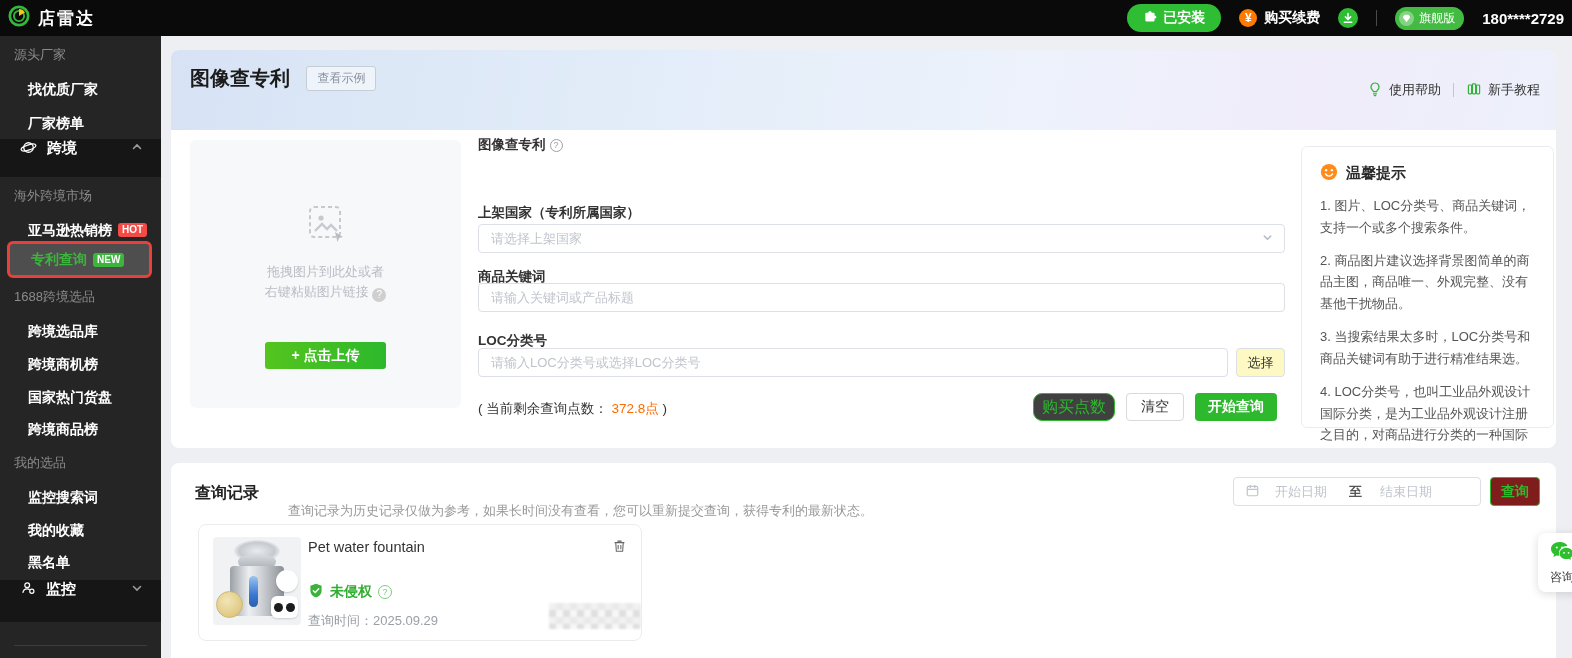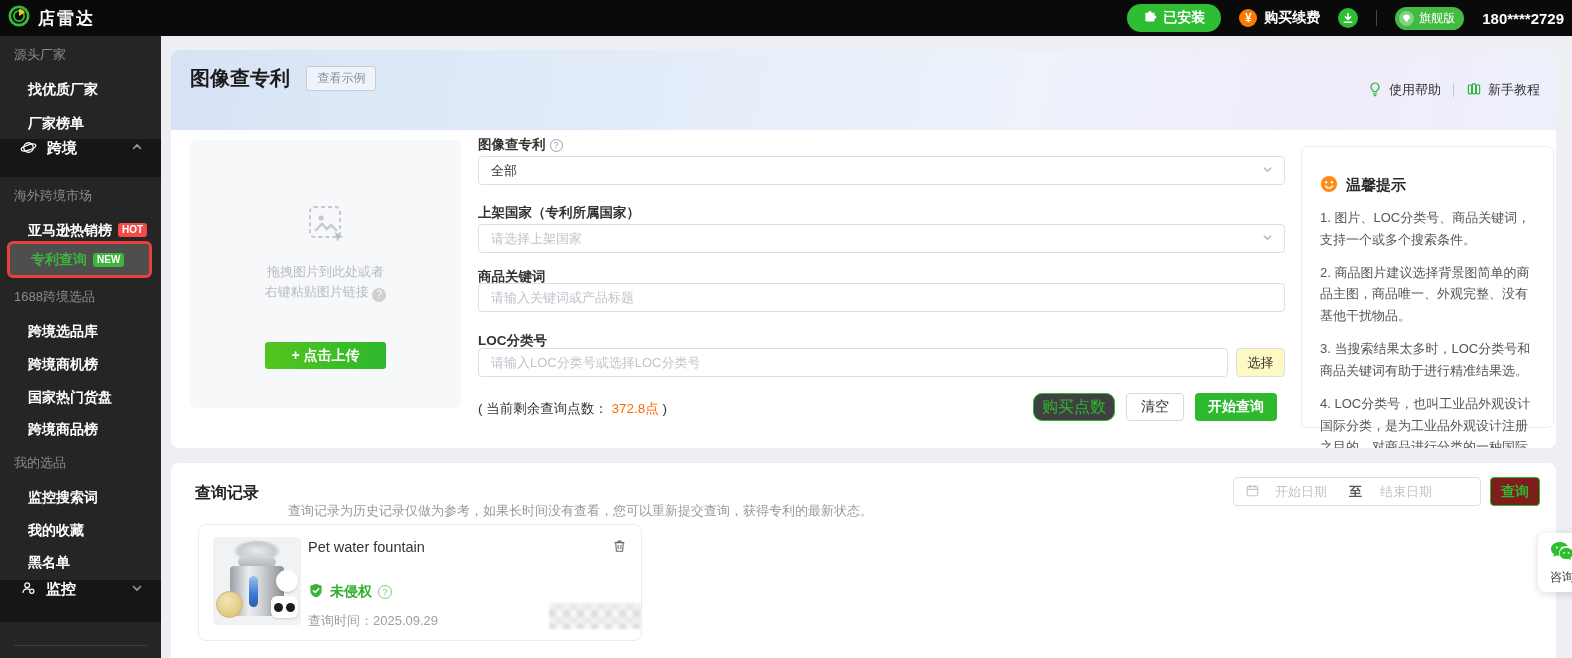--- a/index.html
+++ b/index.html
@@ -63,21 +63,21 @@
   .btn-choose { position:absolute; left:1065px; width:49px; height:29px; border:1px solid #dcdfe6; border-radius:4px; background:#fef9c3; font-size:13px; color:#333; cursor:pointer; }
   .points-row { position:absolute; left:307px; top:350px; font-size:13.5px; color:#333; }
   .points-val { color:#ff6a00; }
   .form-btns { position:absolute; left:307px; top:343px; width:807px; display:flex; justify-content:flex-end; gap:11px; padding-right:8px; }
   .btn-buy { width:82px; height:28px; background:#404040; border:1px solid #2db82d; color:#2db82d; border-radius:9px; font-size:16px; cursor:pointer; }
   .btn-clear { width:58px; height:28px; background:#fff; border:1px solid #d9d9d9; color:#333; border-radius:4px; font-size:14px; cursor:pointer; }
   .btn-start { width:82px; height:28px; background:#2eb82e; border:none; color:#fff; border-radius:4px; font-size:14px; font-weight:bold; cursor:pointer;text-align:center; }
 
   
   .tips { position:absolute; left:1130px; top:96px; width:253px; height:282px; background:#fff; border:1px solid #e9edf3; border-radius:6px; padding:16px 18px; }
-  .tips-title { display:flex; align-items:center; gap:8px; font-size:15px; font-weight:bold; color:#2b2b2b;margin-top:12px; }
+  .tips-title { display:flex; align-items:center; gap:8px; font-size:15px; font-weight:bold; color:#2b2b2b; }
   .tip { font-size:13px; color:#555; line-height:1.68; margin-top:11px; }
 
   
   .card2 { position:absolute; left:10px; top:427px; width:1385px; height:240px; background:#fff; border-radius:8px; }
   .rec-title { position:absolute; left:24px; top:20px; font-size:16px; font-weight:bold; color:#222; }
   .rec-sub { position:absolute; left:117px; top:39px; font-size:13px; color:#999; }
   .date-box { position:absolute; left:1062px; top:14px; width:248px; height:29px; border:1px solid #dcdfe6; border-radius:4px; display:flex; align-items:center; padding:0 11px; font-size:13px; cursor:pointer; background:#fff; }
   .date-box .ph1 { margin-left:15px; color:#c0c4cc; }
   .date-box .to { margin-left:22px; color:#555; font-weight:bold; }
   .date-box .ph2 { margin-left:18px; color:#c0c4cc; }
@@ -274,28 +274,20 @@
           <span class="q-fill">?</span>
         </div>
       </div>
       <button class="btn-upload">+ 点击上传</button>
     </div>
 
     <div class="f-label" style="top:86px">
       <span>图像查专利</span>
       <span class="q-ring">?</span>
     </div>
-    <div class="f-select" style="top:106px">
-      <span>全部</span>
-      <span class="chev">
-        <svg width="11" height="11" viewBox="0 0 12 12" fill="none" stroke="#b6bcc6" stroke-width="1.6" stroke-linecap="round">
-            <path d="M2.5 4.5 6 8l3.5-3.5"></path>
-          </svg>
-      </span>
-    </div>
 
     <div class="f-label" style="top:154px">上架国家（专利所属国家）</div>
     <div class="f-select" style="top:174px">
       <span class="ph">请选择上架国家</span>
       <span class="chev">
         <svg width="11" height="11" viewBox="0 0 12 12" fill="none" stroke="#b6bcc6" stroke-width="1.6" stroke-linecap="round">
             <path d="M2.5 4.5 6 8l3.5-3.5"></path>
           </svg>
       </span>
     </div>

